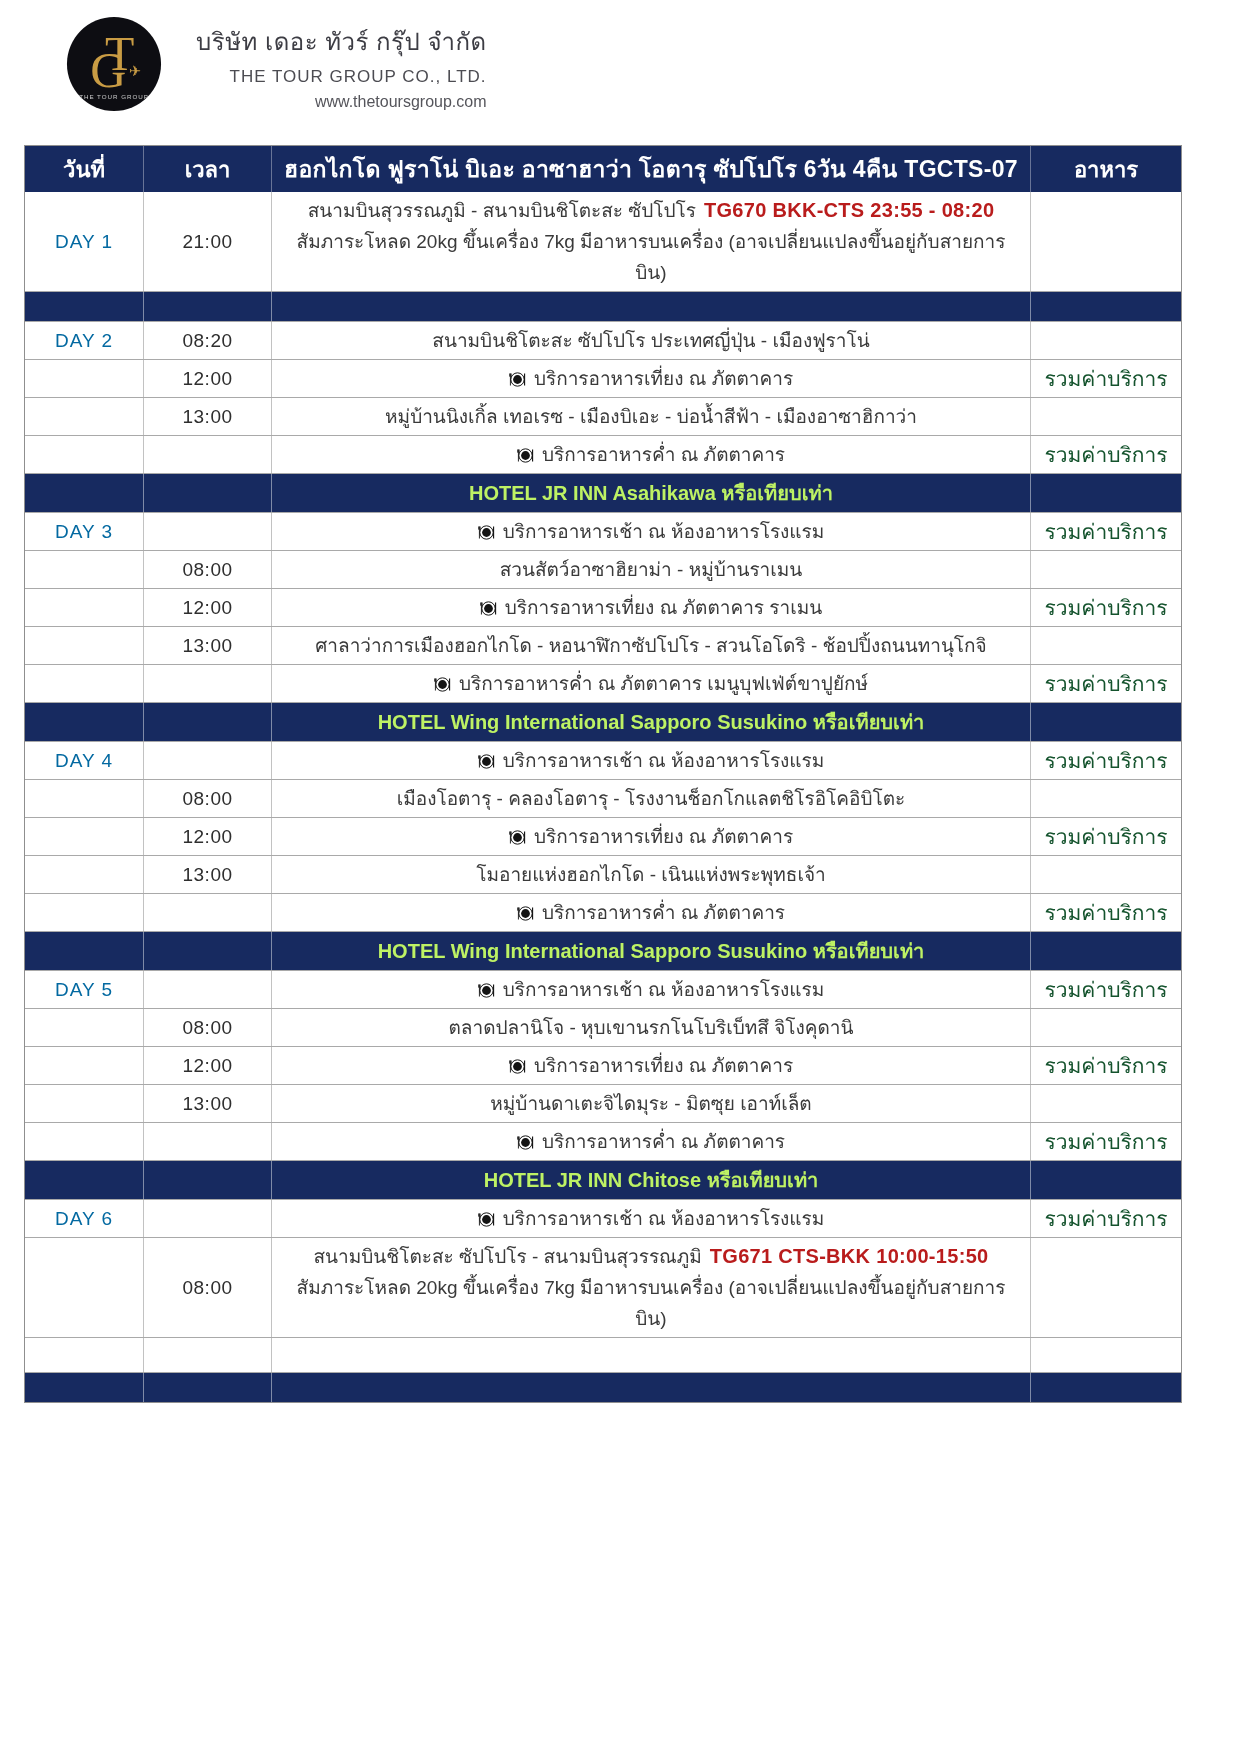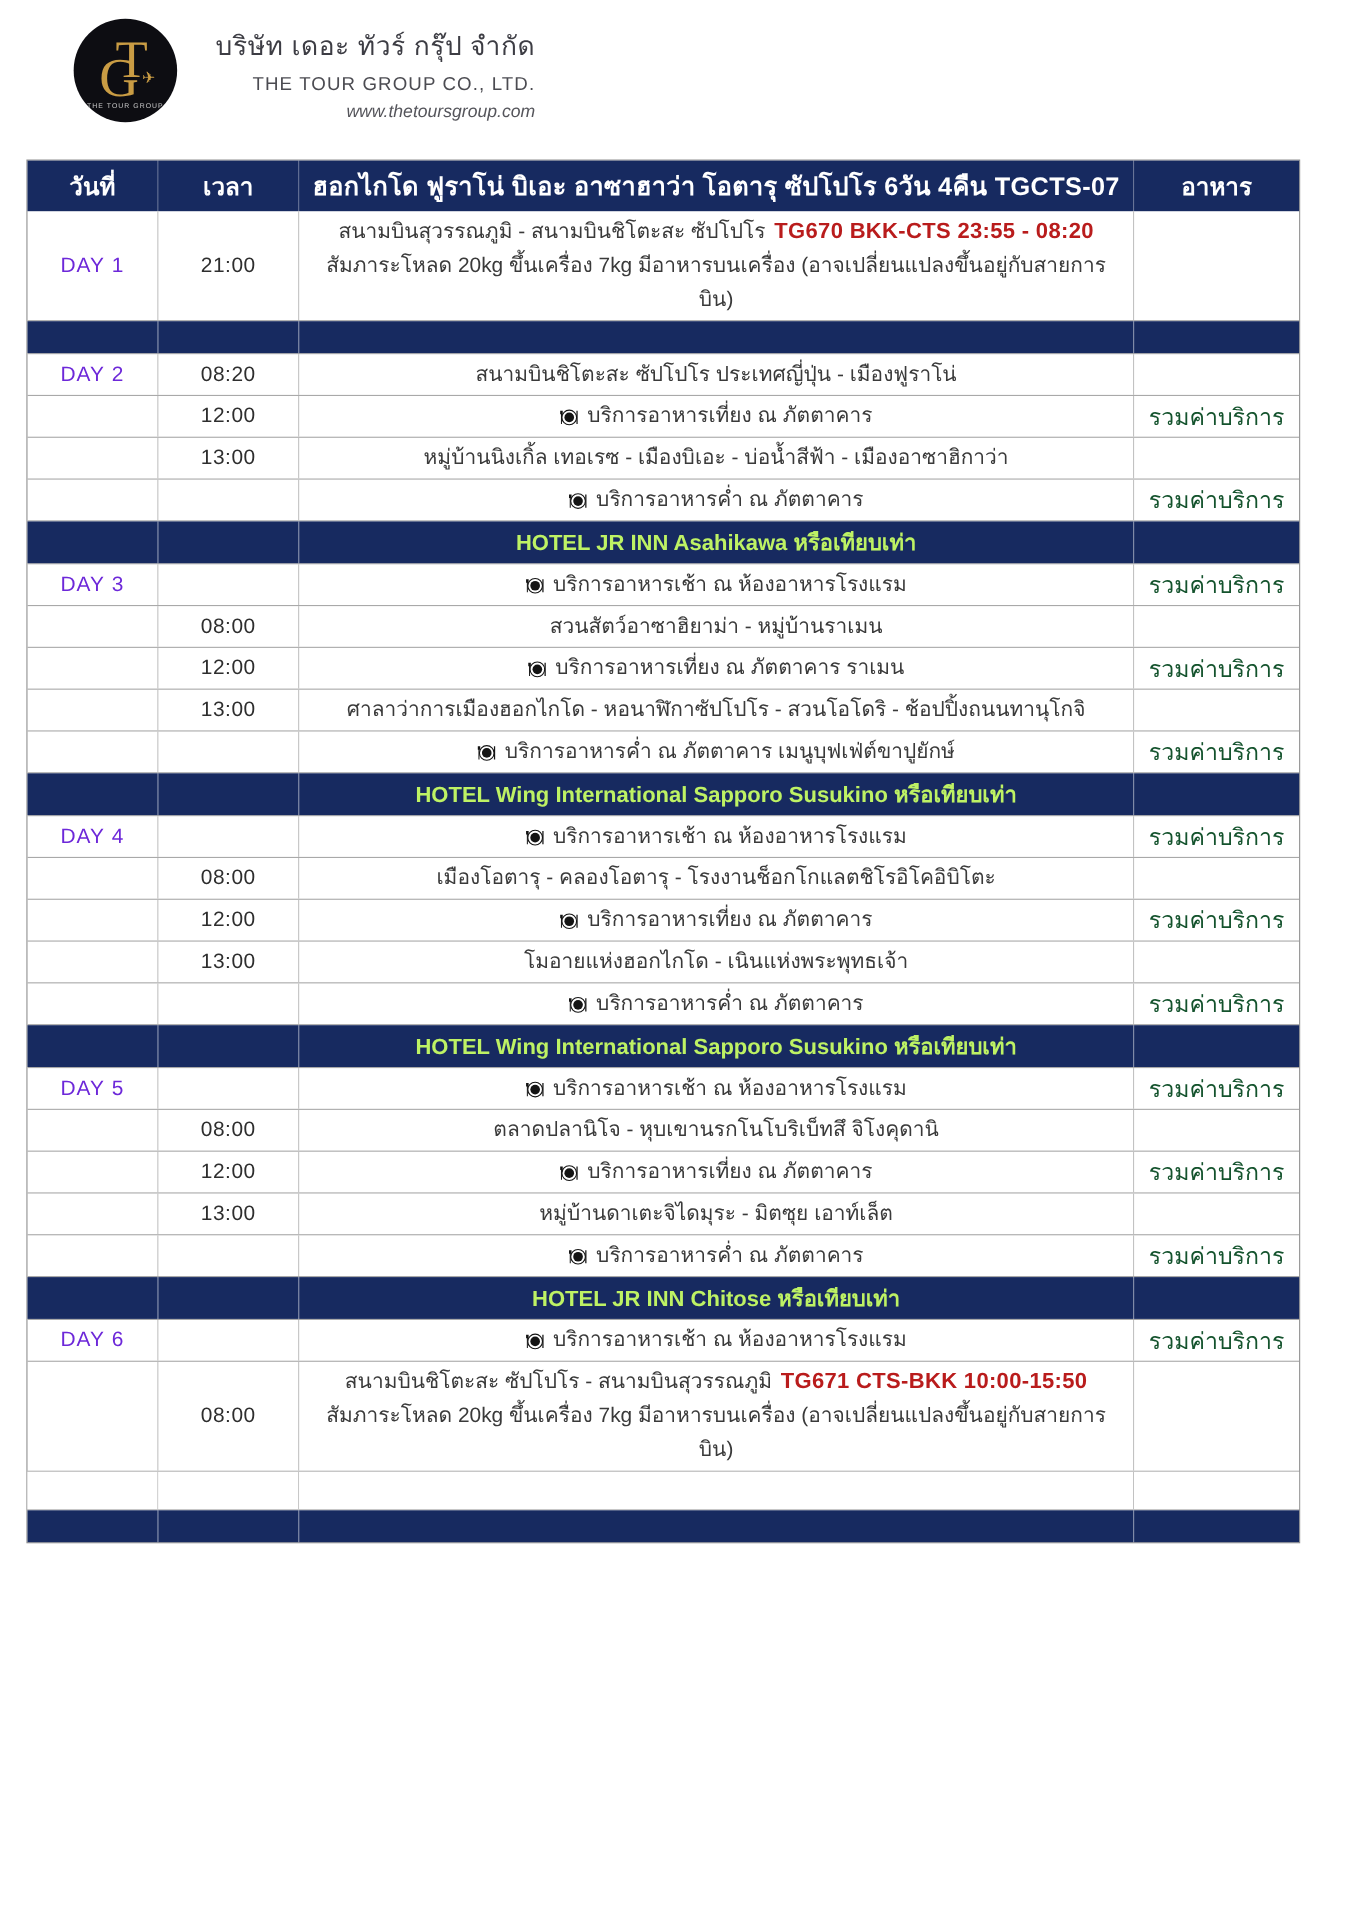--- a/index.html
+++ b/index.html
@@ -19,21 +19,21 @@
     overflow:hidden;
   }
   .page{position:relative;width:1241px;height:1755px;background:#fff;}
 
   
   .brand{position:absolute;top:16px;left:66px;display:flex;align-items:center;gap:34px;}
   .logo{width:96px;height:96px;flex:0 0 auto;}
   .brand-text{display:flex;flex-direction:column;gap:6px;padding-top:4px;text-align:right;}
   .company-th{font-size:24px;color:#3d3d44;letter-spacing:.5px;}
   .company-en{font-size:17px;color:#4c4c52;letter-spacing:1px;}
-  .company-web{font-size:16px;color:#55555b;font-style:italic;}
+  .company-web{font-size:16px;color:#55555b;}
 
   
   .table{
     position:absolute;top:145px;left:24px;width:1158px;
     border:1px solid #8f8f8f;
   }
   .trow{display:grid;grid-template-columns:119px 128px 1fr 150px;}
   .trow + .trow{border-top:1px solid var(--grid-h);}
   .cell{
     display:flex;align-items:center;justify-content:center;
@@ -45,21 +45,21 @@
 
   
   .trow.head{background:var(--navy);}
   .trow.head .cell{
     min-height:46px;color:#ffffff;font-weight:bold;
     font-size:22px;border-right-color:rgba(255,255,255,.35);
   }
   .trow.head .cell.title{font-size:23px;letter-spacing:.3px;}
 
   
-  .cell.day{font-size:19px;color:#6d28d9;letter-spacing:1px;text-align:right;}
+  .cell.day{font-size:19px;color:#0369a1;letter-spacing:1px;text-align:right;}
   .cell.time{font-size:19px;color:#2e2e2e;letter-spacing:.5px;}
   .cell.desc{flex-direction:column;justify-content:space-between;padding:3px 10px;}
   .cell.desc .line{
     display:flex;align-items:center;justify-content:center;gap:8px;
     line-height:31px;flex-wrap:wrap;
   }
   .cell.meal{font-size:21px;color:#14532d;}
   .flight{font-weight:bold;color:#b91c1c;font-size:20px;letter-spacing:.3px;}
   .meal-ic{width:17px;height:17px;flex:0 0 auto;color:#141414;position:relative;top:1px;}
 

